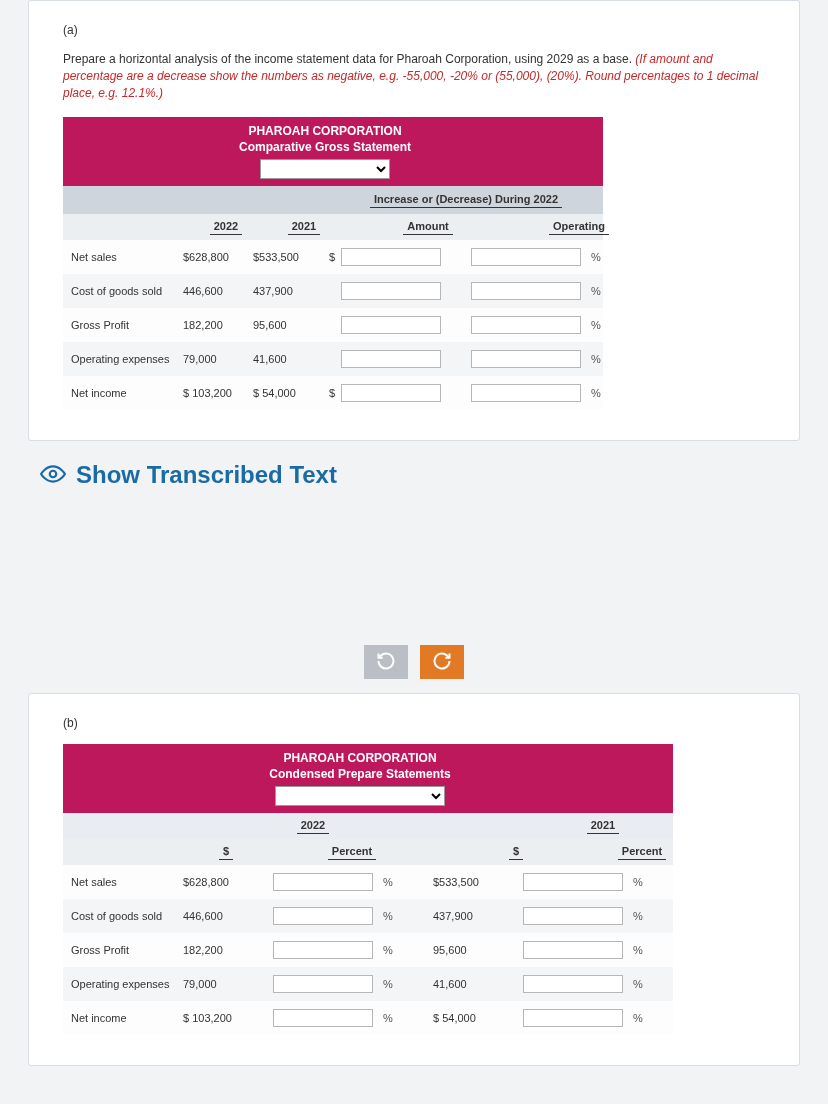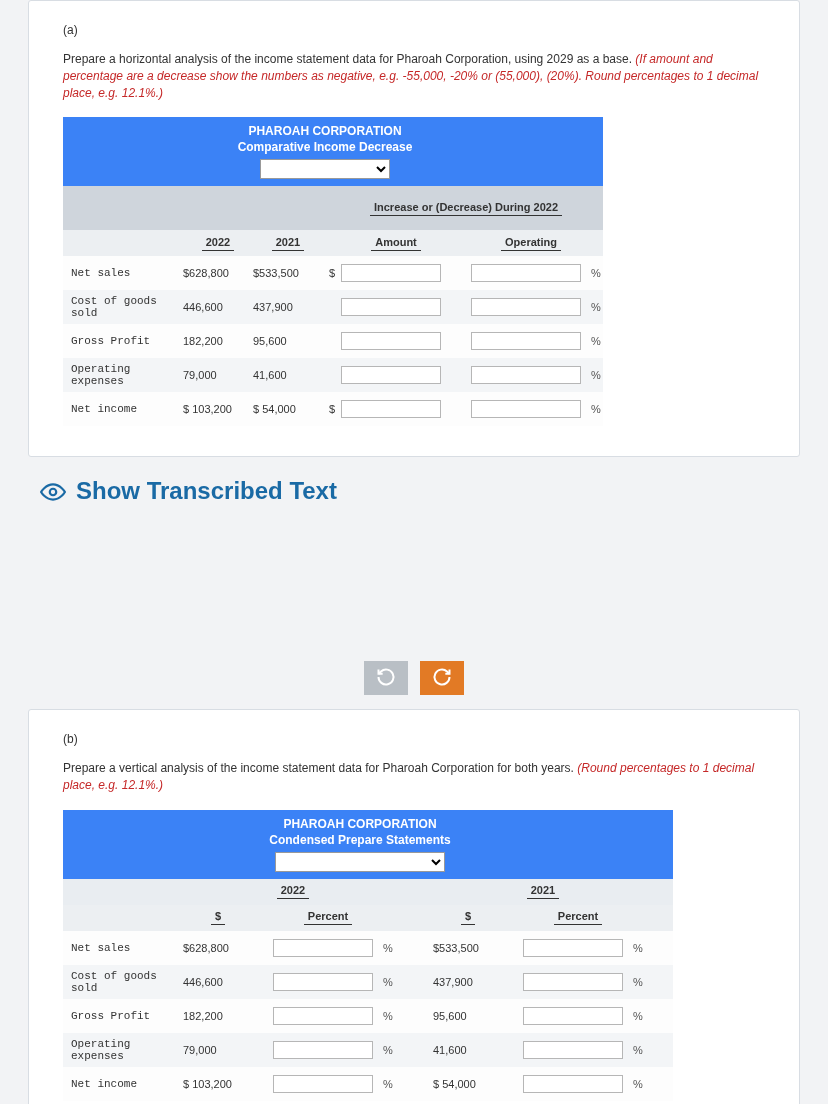--- a/index.html
+++ b/index.html
@@ -25,21 +25,21 @@
 }
 .card-inner { padding: 22px 34px 30px 34px; }
 .part-label { font-size: 12px; color: #333; margin-bottom: 14px; }
 .prompt { font-size: 12px; color: #333; line-height: 1.4; margin-bottom: 16px; }
 .red-italic { color: #c52828; font-style: italic; }
 .stmt {
   border: 0;
   margin-top: 6px;
 }
 .stmt-header {
-  background: #3b82f6;
+  background: #be185d;
   color: #fff;
   text-align: center;
   padding: 7px 16px 2px 0;
   font-weight: bold;
   font-size: 12px;
 }
 .stmt-header .sub {
   font-weight: bold;
   display: block;
   margin-top: 2px;
@@ -55,40 +55,40 @@
 .grid-a {
   display: grid;
   grid-template-columns: 120px 70px 70px 18px 110px 20px 120px 18px;
   align-items: center;
 }
 .grid-b {
   display: grid;
   grid-template-columns: 120px 70px 20px 110px 20px 30px 70px 20px 110px 20px;
   align-items: center;
 }
-.hdr-row { background: #cfd5dc; height: 44px; font-size: 11px; font-weight: bold; }
-.hdr-row2 { background: #eceff2; height: 26px; font-size: 11px; font-weight: bold; }
+.hdr-row { background: #cfd5dc; height: 28px; font-size: 11px; font-weight: bold; }
+.hdr-row2 { background: #eceff2; height: 26px; font-size: 11px; font-weight: bold; gap: 8px; }
 .u { border-bottom: 1.5px solid #333; padding: 0 4px 2px; display: inline-block; }
 .c { text-align: center; }
 .r { }
 .inp {
   width: 100px;
   height: 18px;
   border: 1px solid #b6b6b6;
   background: #fff;
   padding:0 3px;
   font-size:11px;
   box-sizing: border-box;
 }
 .pct { font-size:11px; color:#555; }
 .body-row { background:#fdfdfd; height:34px; font-size:11px; }
 .body-row:nth-child(odd){ background:#f3f5f7; }
-.label-cell { padding-left:8px;font-family:Liberation Mono, monospace; }
+.label-cell { padding-left:8px; }
 .show-link {
-  display:flex; align-items:flex-end; gap:10px;
+  display:flex; align-items:flex-start; gap:10px;
   padding:20px 40px 6px 40px;
   color:#1a6aa5; font-size:24px; font-weight:bold;
 }
 .eye-icon { width:26px; height:26px; }
 .eye-icon svg { width:100%; height:100%; stroke:#1a6aa5; fill:none; stroke-width:2; }
 .refresh-bar { text-align:center; padding:20px 0 14px 0; display:flex; justify-content:center; gap:0;}
 .sqbtn {
   width:44px; height:34px; display:inline-flex; align-items:center; justify-content:center;
   margin:0 6px;
 }
@@ -106,21 +106,21 @@
   <div class="card" style="padding-top:0;">
     <div class="card-inner">
       <div class="part-label">(a)</div>
       <div class="prompt">
         <span>Prepare a horizontal analysis of the income statement data for Pharoah Corporation, using 2029 as a base. </span><span class="red-italic">(If amount and percentage are a decrease show the numbers as negative, e.g. -55,000, -20% or (55,000), (20%). Round percentages to 1 decimal place, e.g. 12.1%.)</span>
       </div>
 
       <div class="stmt" style="width:540px;">
         <div class="stmt-header">
           <span>PHAROAH CORPORATION</span>
-          <span class="sub">Comparative Income Decrease</span>
+          <span class="sub">Comparative Gross Statement</span>
           <select class="header-dropdown"></select>
         </div>
 
         <div class="grid-a hdr-row">
           <div></div>
             <div></div>
             <div></div>
           <div class="merged-header"><span class="u">Increase or (Decrease) During 2022</span></div>
         </div>
         <div class="grid-a hdr-row2">
@@ -213,23 +213,20 @@
             <path d="M21 12a9 9 0 1 1-3-6.7L21 8"></path>
             <polyline points="21 3 21 8 16 8"></polyline>
           </svg>
       </span>
     </div>
   </div>
 
   <div class="card">
     <div class="card-inner">
       <div class="part-label">(b)</div>
-      <div class="prompt">
-        <span>Prepare a vertical analysis of the income statement data for Pharoah Corporation for both years. </span><span class="red-italic">(Round percentages to 1 decimal place, e.g. 12.1%.)</span>
-      </div>
 
       <div class="stmt" style="width:610px;">
         <div class="stmt-header">
           <span>PHAROAH CORPORATION</span>
           <span class="sub">Condensed Prepare Statements</span>
           <select class="header-dropdown" style="width:170px"></select>
         </div>
 
         <div class="grid-b hdr-row2" style="background:#e9edf1;">
           <div></div>

